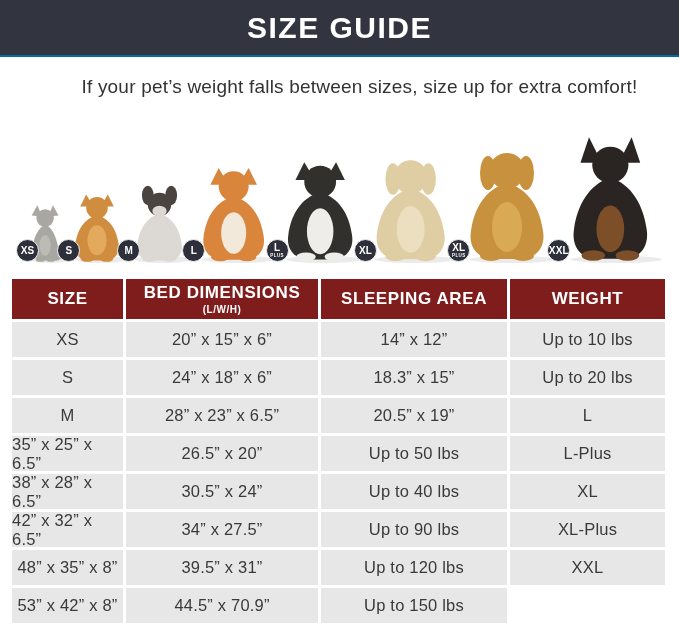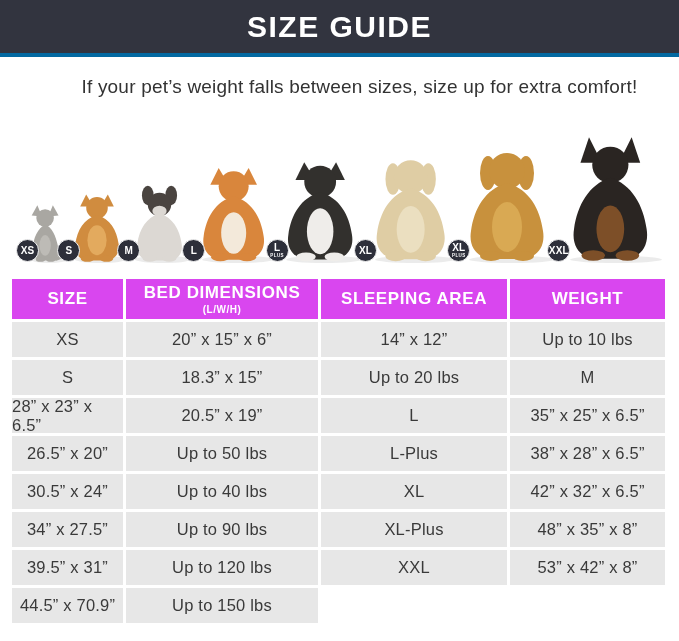--- a/index.html
+++ b/index.html
@@ -6,21 +6,21 @@
   html, body { background: #ffffff; }
   body {
     width: 679px; height: 641px; overflow: hidden;
     font-family: "Liberation Sans", "DejaVu Sans", sans-serif;
     position: relative;
   }
 
   
   .topbar {
     height: 57px; background: #32343f;
-    border-bottom: 4px solid #0369a1;
+    border-bottom: 2px solid #0369a1;
     display: flex; align-items: center; justify-content: center;
   }
   .topbar h1 {
     color: #ffffff; font-size: 30px; font-weight: 700;
     letter-spacing: 1.5px;
   }
 
   
   .subtitle {
     margin-top: 19px;
@@ -64,21 +64,21 @@
   .badge-sub:empty { display: none; }
 
   
   .size-table {
     margin: 12px 12px 0 12px;
     display: grid;
     grid-template-columns: 111px 192px 186px 155px;
     gap: 3px;
   }
   .hcell {
-    background: #d946ef; color: #ffffff; height: 40px;
+    background: #7f1d1d; color: #ffffff; height: 40px;
     display: flex; flex-direction: column; align-items: center; justify-content: center;
     font-weight: 700; font-size: 17px; letter-spacing: 0.6px;
   }
   .hcell .sub { font-size: 10px; letter-spacing: 0.5px; margin-top: 1px; }
   .cell {
     background: #e7e7e7; color: #3a3a3a; height: 35px;
     display: flex; align-items: center; justify-content: center;
     font-size: 16.5px; letter-spacing: 0.2px;
   }
 </style>
@@ -239,20 +239,21 @@
   <div class="hcell">
     <span>WEIGHT</span>
   </div>
 
   <div class="cell">XS</div>
   <div class="cell">20” x 15” x 6”</div>
   <div class="cell">14” x 12”</div>
   <div class="cell">Up to 10 lbs</div>
 
   <div class="cell">S</div>
+  <div class="cell">24” x 18” x 6”</div>
   <div class="cell">18.3” x 15”</div>
   <div class="cell">Up to 20 lbs</div>
 
   <div class="cell">M</div>
   <div class="cell">28” x 23” x 6.5”</div>
   <div class="cell">20.5” x 19”</div>
 
   <div class="cell">L</div>
   <div class="cell">35” x 25” x 6.5”</div>
   <div class="cell">26.5” x 20”</div>

